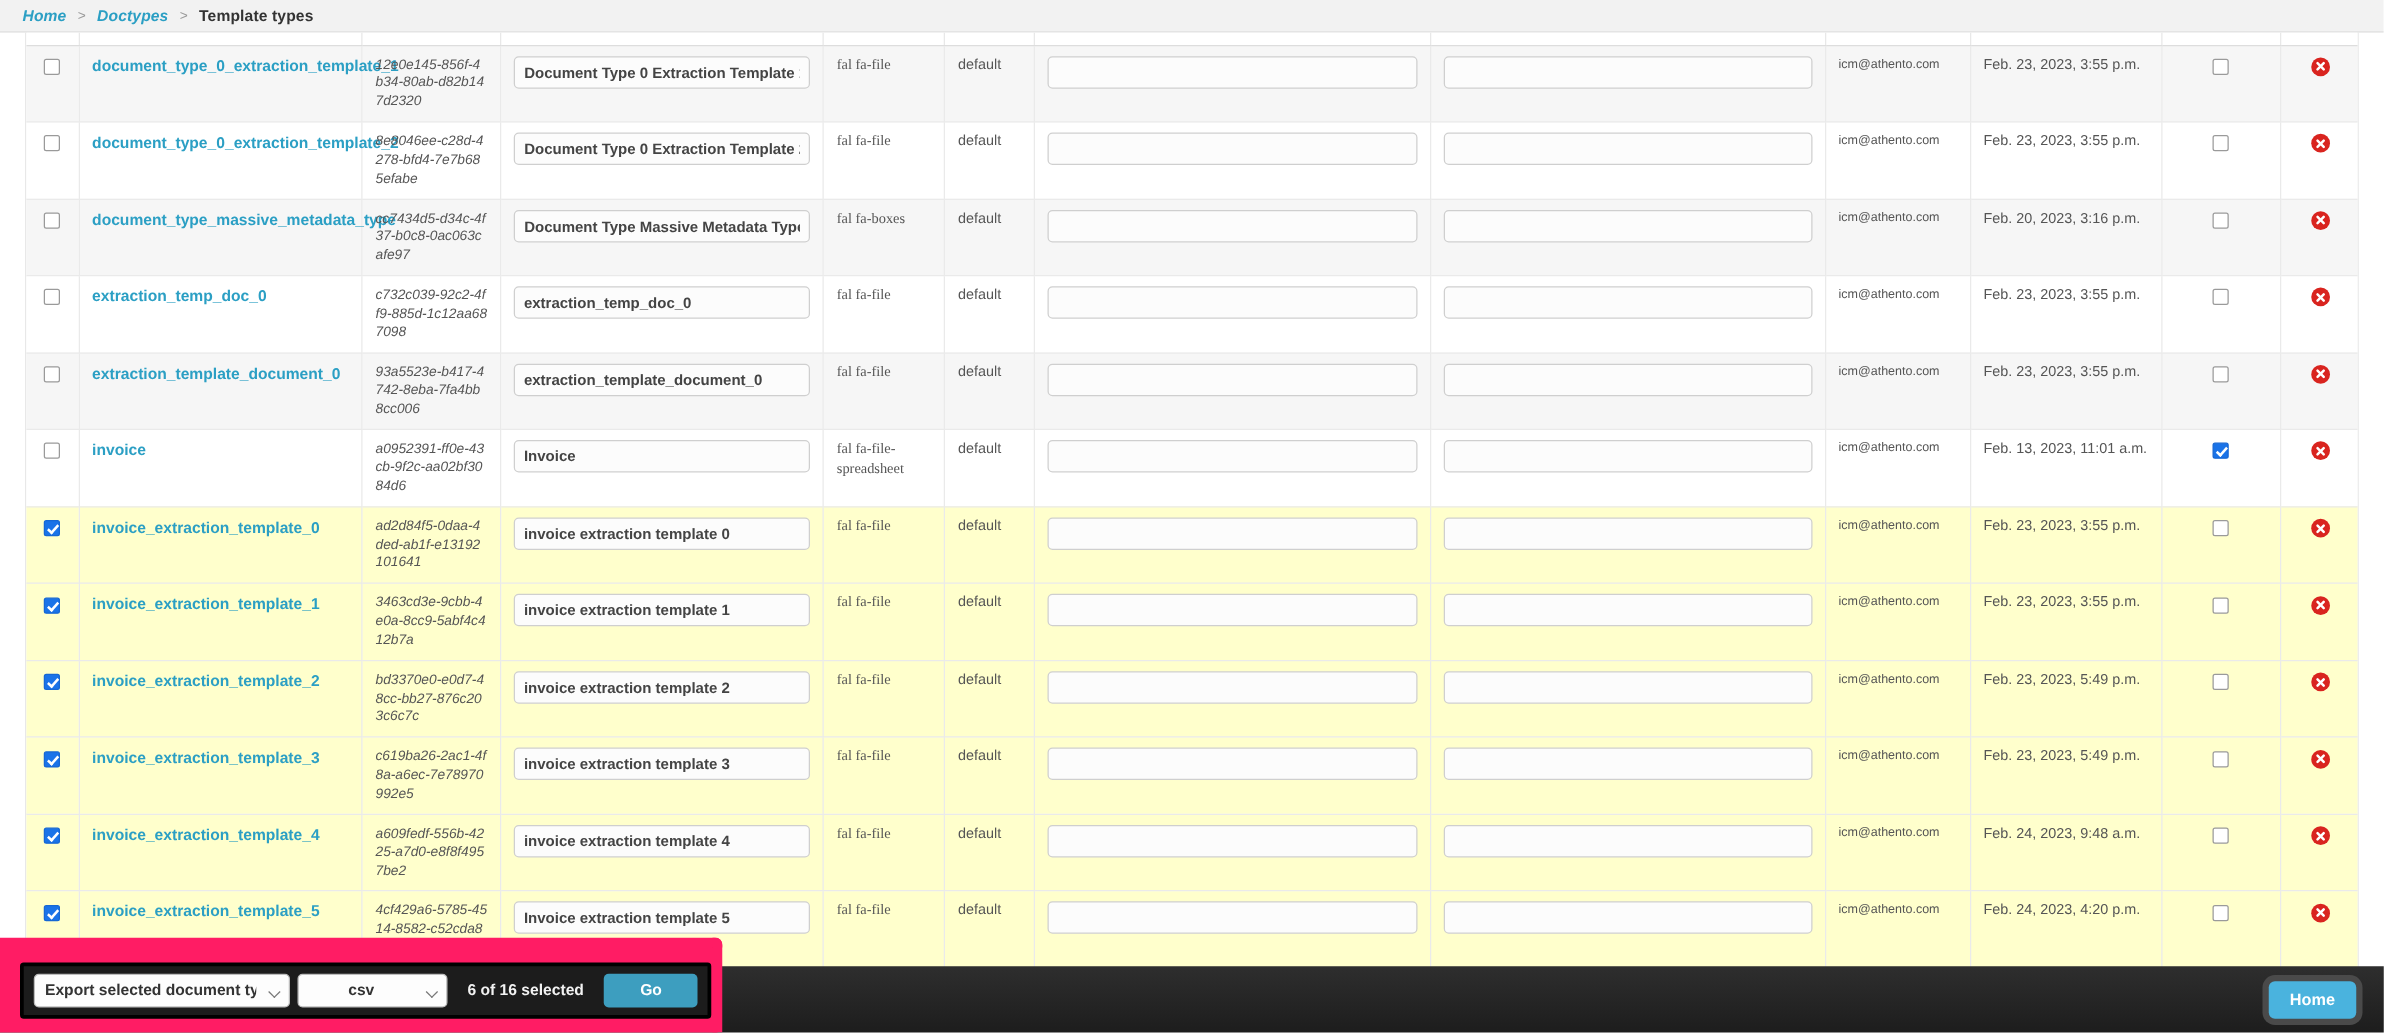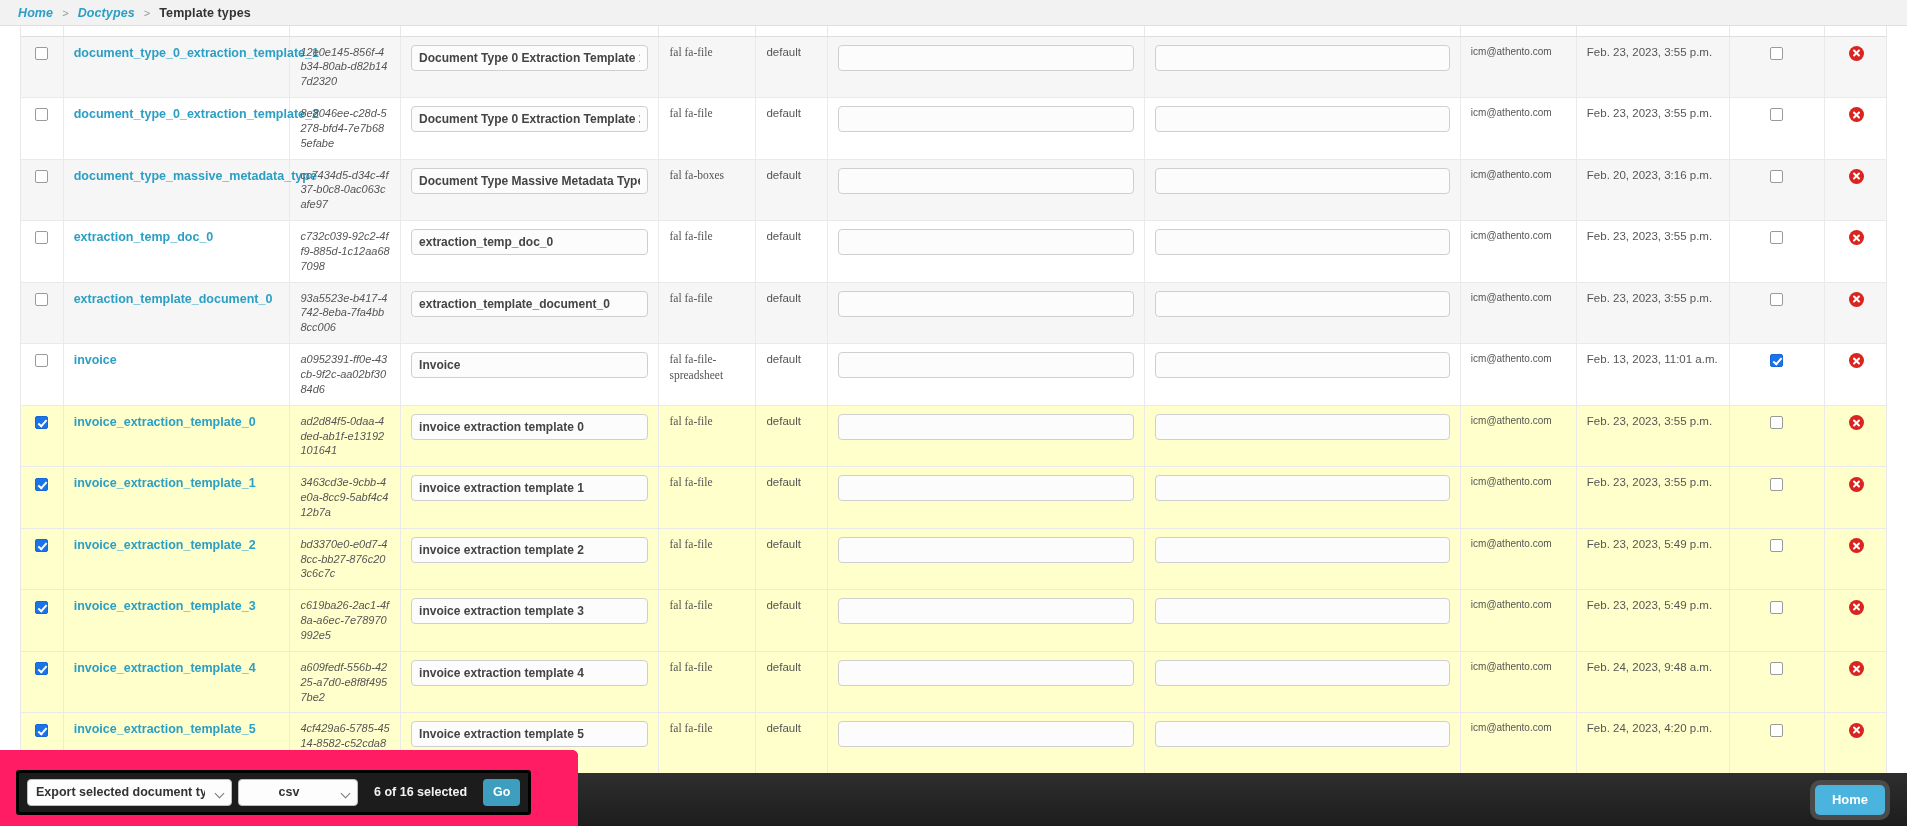--- a/index.html
+++ b/index.html
@@ -250,21 +250,21 @@
     font-weight: bold;
     padding: 0 10px;
     white-space: nowrap;
   }
   .gobtn {
     background: #3d9ebf;
     color: #fff;
     border: none;
     border-radius: 4px;
     height: 27px;
-    padding: 0 10px;
+    padding: 0 29px;
     font-family: "Liberation Sans", sans-serif;
     font-size: 12.5px;
     font-weight: bold;
     cursor: pointer;
   }
   .savebtn {
     position: absolute;
     right: 22px;
     background: #4ab3de;
     color: #fff;
@@ -320,21 +320,21 @@
             <td class="c-inp1"><input class="tfield blank" value="" style=""></td>
             <td class="c-inp2"><input class="tfield blank" value="" style=""></td>
             <td class="c-user">icm@athento.com</td>
             <td class="c-date">Feb. 23, 2023, 3:55 p.m.</td>
             <td class="c-flag"><span class="cbx"></span></td>
             <td class="c-del"><span class="delicon"></span></td>
           </tr>
           <tr class="row-even">
             <td class="c-check"><span class="cbx"></span></td>
             <td class="c-name"><a class="objlink" href="#">document_type_0_extraction_template_2</a></td>
-            <td class="c-uuid">8e8046ee-c28d-5278-bfd4-7e7b685efabe</td>
+            <td class="c-uuid">8e8046ee-c28d-4278-bfd4-7e7b685efabe</td>
             <td class="c-label"><input class="tfield" value="Document Type 0 Extraction Template 2" style=""></td>
             <td class="c-icon">fal fa-file</td>
             <td class="c-def">default</td>
             <td class="c-inp1"><input class="tfield blank" value="" style=""></td>
             <td class="c-inp2"><input class="tfield blank" value="" style=""></td>
             <td class="c-user">icm@athento.com</td>
             <td class="c-date">Feb. 23, 2023, 3:55 p.m.</td>
             <td class="c-flag"><span class="cbx"></span></td>
             <td class="c-del"><span class="delicon"></span></td>
           </tr>

